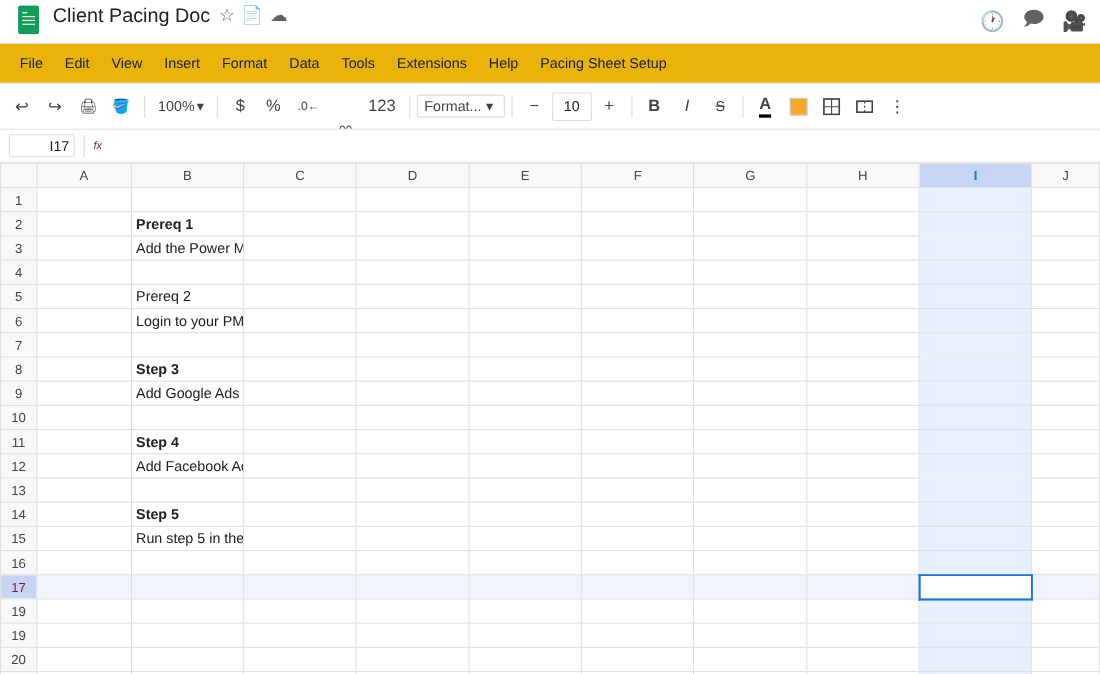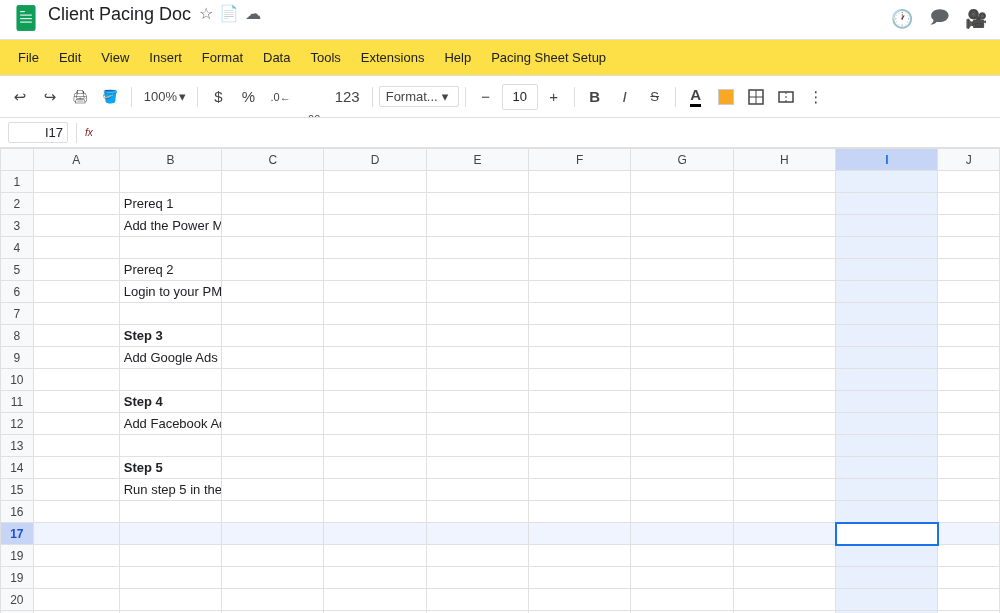--- a/index.html
+++ b/index.html
@@ -45,21 +45,21 @@
       color: #5f6368;
       font-size: 18px;
     }
 
     
     .menu-bar {
       display: flex;
       align-items: center;
       padding: 0 8px;
       height: 36px;
-      background: #fde047;
+      background: #eab308;
       border-bottom: 1px solid #e0e0e0;
     }
     .menu-bar .menu-item {
       padding: 4px 10px;
       font-size: 13px;
       color: #202124;
       cursor: pointer;
       border-radius: 4px;
     }
 
@@ -203,22 +203,22 @@
     td.selected {
       background: #e8f0fe;
       border: 2px solid #1a73e8;
     }
     td.col-i-selected {
       background: #e8f0fe;
     }
     
     tr.row-selected td.row-num {
       background: #c6d4f5;
-      font-weight: bold;
-      color: #1d4ed8;
+      font-weight: normal;
+      color: #7f1d1d;
     }
     tr.row-selected td {
       background: #f0f4fe;
     }
     tr.row-selected td.selected {
       background: #fff;
       border: 2px solid #1a73e8;
     }
     th.col-selected {
       background: #c6d4f5 !important;
@@ -363,21 +363,21 @@
           <td></td>
           <td></td>
           <td></td>
           <td></td>
           <td class="col-i-selected"></td>
           <td></td>
         </tr>
         <tr>
           <td class="row-num">2</td>
           <td></td>
-          <td style="font-weight: normal; margin-left: 21px;">Prereq 1</td>
+          <td style="font-weight: bold; margin-left: 21px;">Prereq 1</td>
           <td></td>
           <td></td>
           <td></td>
           <td></td>
           <td></td>
           <td></td>
           <td class="col-i-selected"></td>
           <td></td>
         </tr>
         <tr>

